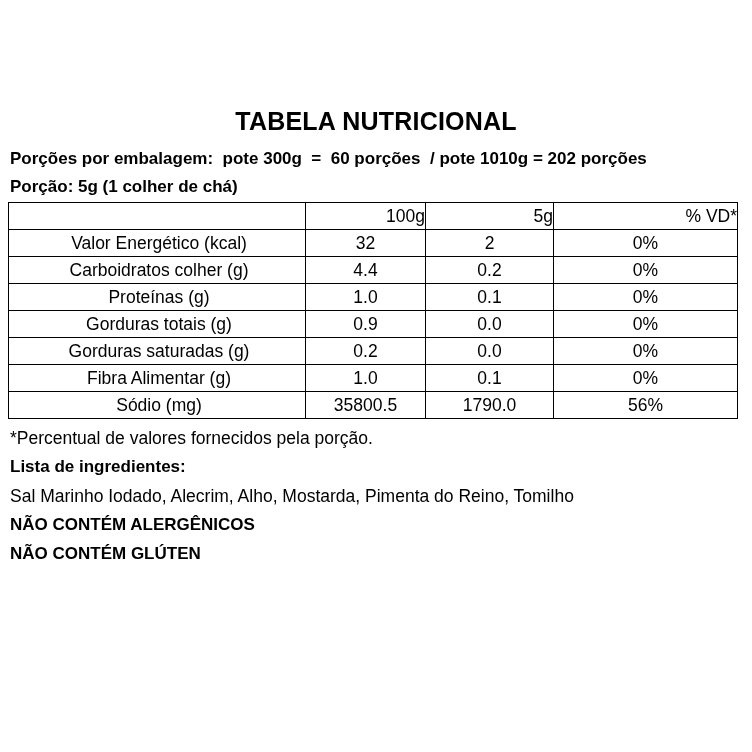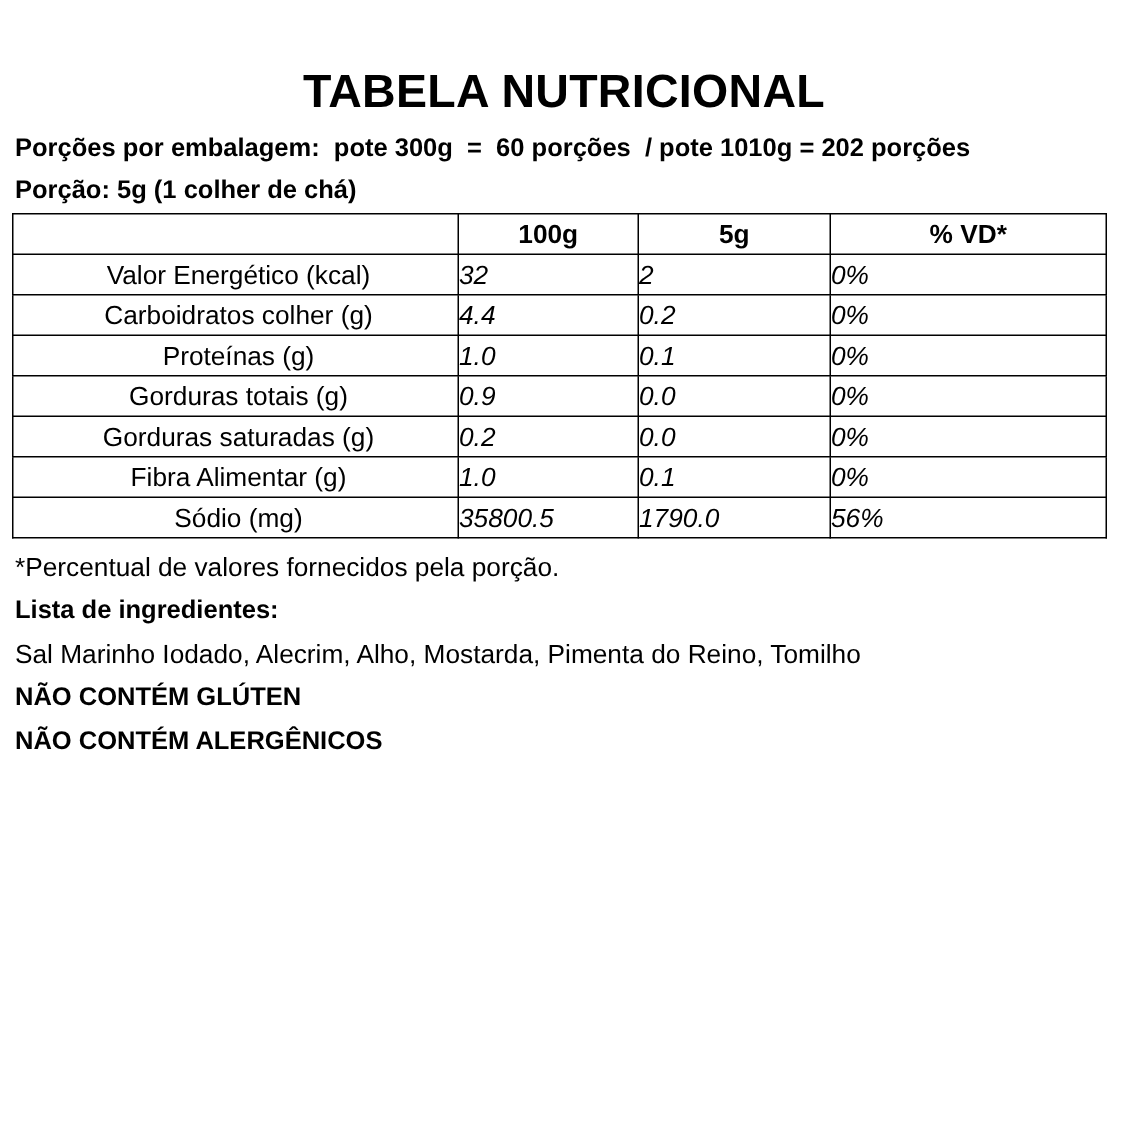--- a/index.html
+++ b/index.html
@@ -11,23 +11,23 @@
     color: #000000;
     overflow: hidden;
   }
   .page {
     width: 752px;
     height: 752px;
     background: #ffffff;
     position: relative;
   }
   .title {
-    padding-top: 44px;
+    padding-top: 104px;
     text-align: center;
-    font-size: 31px;
+    font-size: 25px;
     font-weight: bold;
     line-height: 34px;
     letter-spacing: 0.2px;
   }
   .intro {
     margin-left: 10px;
     font-size: 17px;
     font-weight: bold;
     line-height: 28px;
     white-space: pre-wrap;
@@ -44,30 +44,29 @@
   table.nutrition td {
     border: 1.5px solid #000000;
     height: 26px;
     font-size: 17.5px;
     line-height: 26px;
     vertical-align: middle;
     overflow: hidden;
     white-space: nowrap;
   }
   table.nutrition th {
-    font-weight: bold;
-    text-align: center;
+    font-weight: normal;
+    text-align: right;
   }
   table.nutrition td.td-label {
     text-align: center;
     padding-left: 4px;
   }
   table.nutrition td.td-value {
-    text-align: left;
-    font-style: italic;
+    text-align: center;
   }
   .footnote {
     margin-left: 10px;
     margin-top: 6px;
     font-size: 17.5px;
     line-height: 26px;
   }
   .ingredients-heading {
     margin-left: 10px;
     margin-top: 3px;
@@ -158,16 +157,16 @@
           <td class="td-value">56%</td>
         </tr>
       </tbody>
   </table>
 
   <p class="footnote">*Percentual de valores fornecidos pela porção.</p>
 
   <p class="ingredients-heading">Lista de ingredientes:</p>
   <p class="ingredients">Sal Marinho Iodado, Alecrim, Alho, Mostarda, Pimenta do Reino, Tomilho</p>
 
+  <p class="claim">NÃO CONTÉM ALERGÊNICOS</p>
   <p class="claim">NÃO CONTÉM GLÚTEN</p>
-  <p class="claim">NÃO CONTÉM ALERGÊNICOS</p>
 
 </div>
 
 </body></html>

